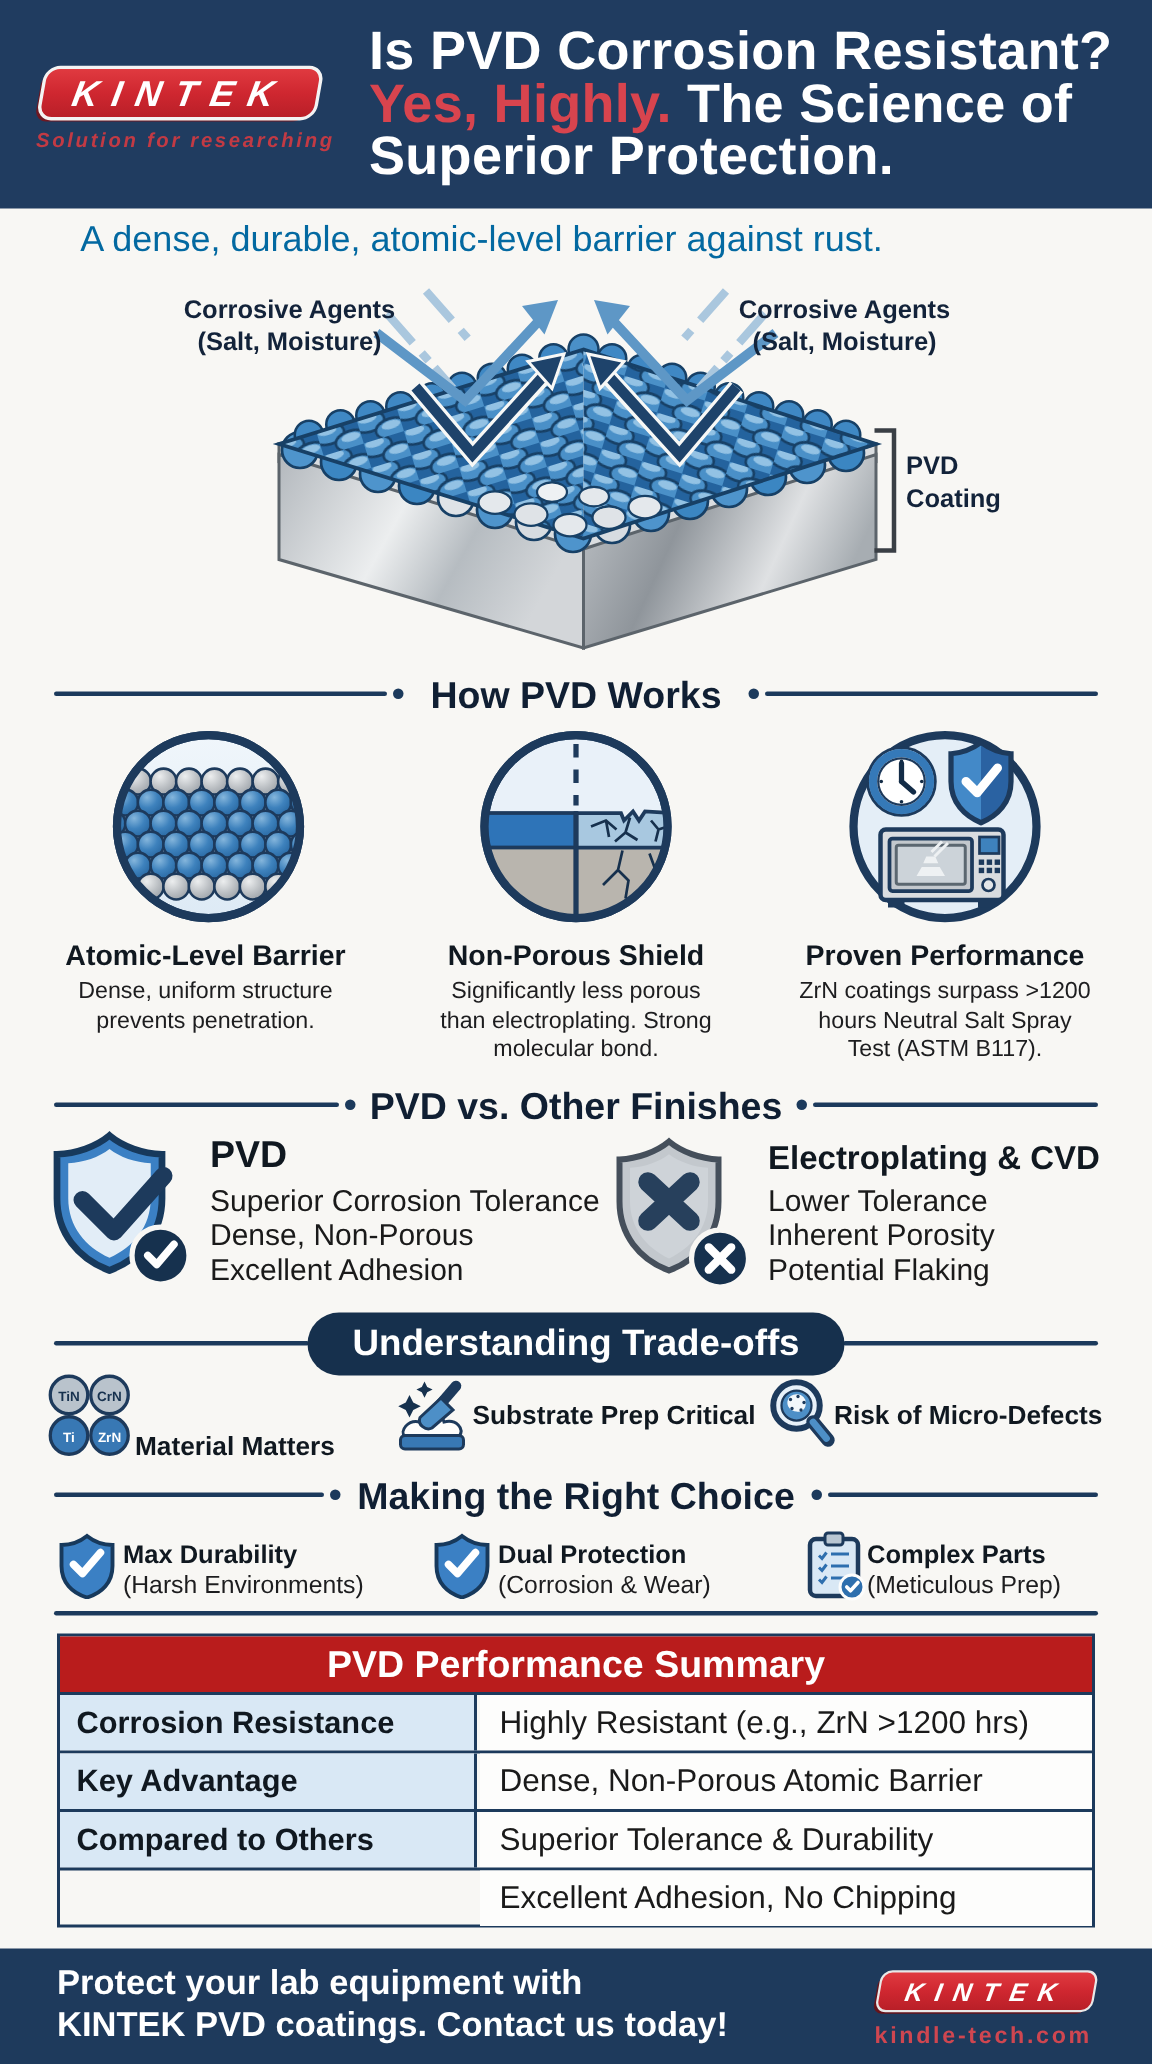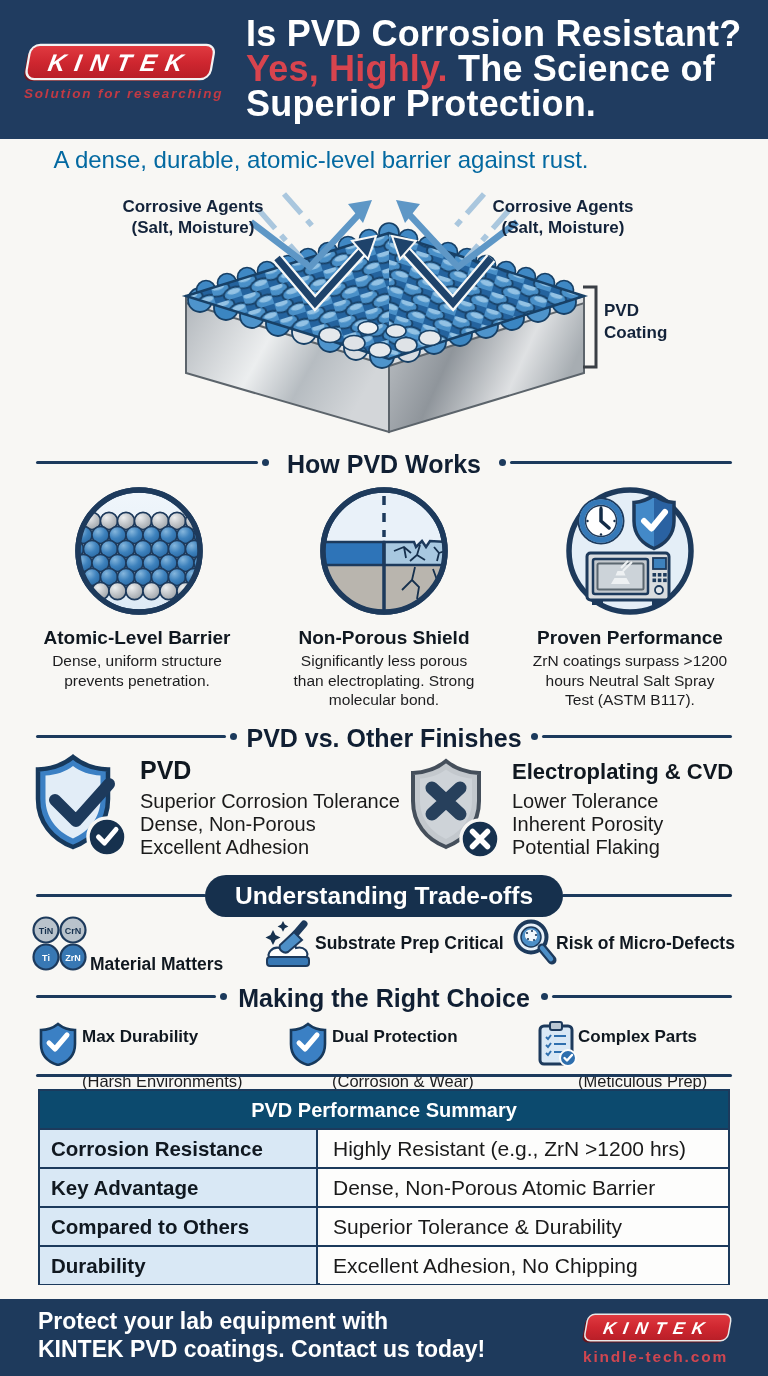--- a/index.html
+++ b/index.html
@@ -30,25 +30,25 @@
 
 .vsTitle { position:absolute; font-size:23px; font-weight:bold; color:#101820; }
 .vsList { position:absolute; font-size:20px; line-height:23px; color:#1a1a1a; }
 
 
 .pill { position:absolute; left:205px; top:875px; width:358px; height:42px; background:#16304d; border-radius:21px; color:#fff; font-size:24.5px; font-weight:bold; text-align:center; line-height:41px; }
 .toLabel { position:absolute; font-size:17.5px; font-weight:bold; color:#101820; }
 
 
 .mcTitle { position:absolute; font-size:17px; font-weight:bold; color:#101820; }
-.mcSub { position:absolute; font-size:16.5px; color:#1d1d1f;margin-top:24px; }
+.mcSub { position:absolute; font-size:16.5px; color:#1d1d1f; }
 
 
 .tbl { position:absolute; left:38px; top:1089px; width:692px; height:196px; border:2.5px solid #1c3a5c; }
-.tblHead { position:absolute; left:0; top:0; width:100%; height:37px; background:#0c4a6e; color:#fff; font-size:20px; font-weight:bold; text-align:center; line-height:38px; }
+.tblHead { position:absolute; left:0; top:0; width:100%; height:37px; background:#b91c1c; color:#fff; font-size:25px; font-weight:bold; text-align:center; line-height:38px; }
 .trow { position:absolute; left:0; width:100%; height:39px; border-top:2px solid #1c3a5c; }
 .tc1 { position:absolute; left:0; top:0; width:278px; height:100%; background:#d9e8f5; border-right:2px solid #1c3a5c; font-size:20.5px; font-weight:bold; color:#101820; line-height:37px; padding-left:11px; }
 .tc2 { position:absolute; left:280px; top:0; right:0; height:100%; background:#fdfdfc; font-size:21px; color:#1a1a1a; line-height:37px; padding-left:13px; }
 
 
 .footer { position:absolute; left:0; top:1299px; width:768px; height:77px; background:#1e3a5c; }
 .ftext { position:absolute; left:38px; top:9px; font-size:23px; line-height:27.5px; font-weight:bold; color:#fff; }
 </style>
 </head>
 <body>
@@ -476,21 +476,20 @@
       </div>
     <div class="trow" style="top:76px;">
         <div class="tc1">Key Advantage</div>
         <div class="tc2">Dense, Non-Porous Atomic Barrier</div>
       </div>
     <div class="trow" style="top:115px;">
         <div class="tc1">Compared to Others</div>
         <div class="tc2">Superior Tolerance &amp; Durability</div>
       </div>
     <div class="trow" style="top:154px;">
-        <div class="tc1">Durability</div>
         <div class="tc2">Excellent Adhesion, No Chipping</div>
       </div>
   </div>
 
   <div class="footer">
     <div class="ftext">Protect your lab equipment with<br>KINTEK PVD coatings. Contact us today!</div>
     <svg width="170" height="70" viewBox="0 0 170 70" style="position:absolute;left:575px;top:5px;">
       <g transform="translate(14,11) skewX(-10)">
         <rect x="-2.5" y="2.5" width="142" height="25" rx="6" fill="#6e1014" opacity="0.9"></rect>
         <rect x="0" y="0" width="142" height="25" rx="6" fill="none" stroke="#e8e8e8" stroke-width="3"></rect>

